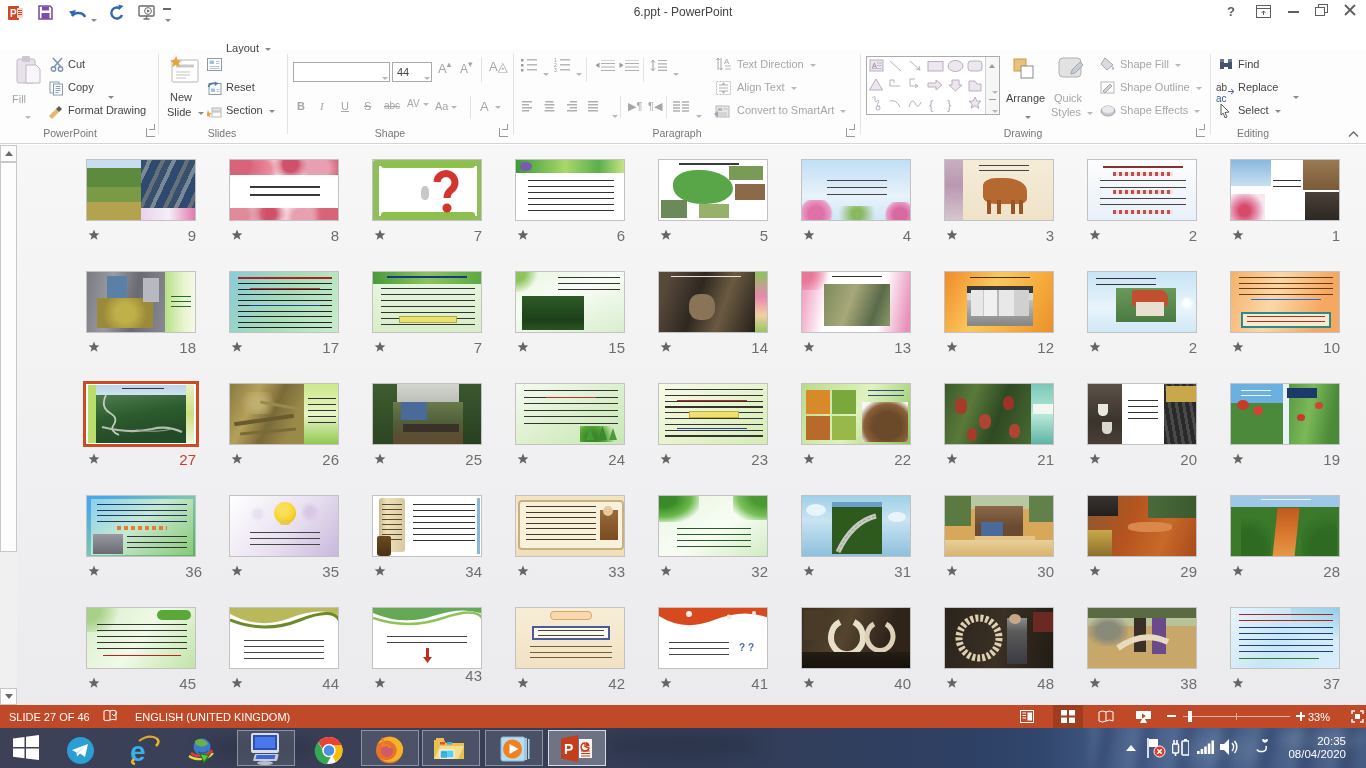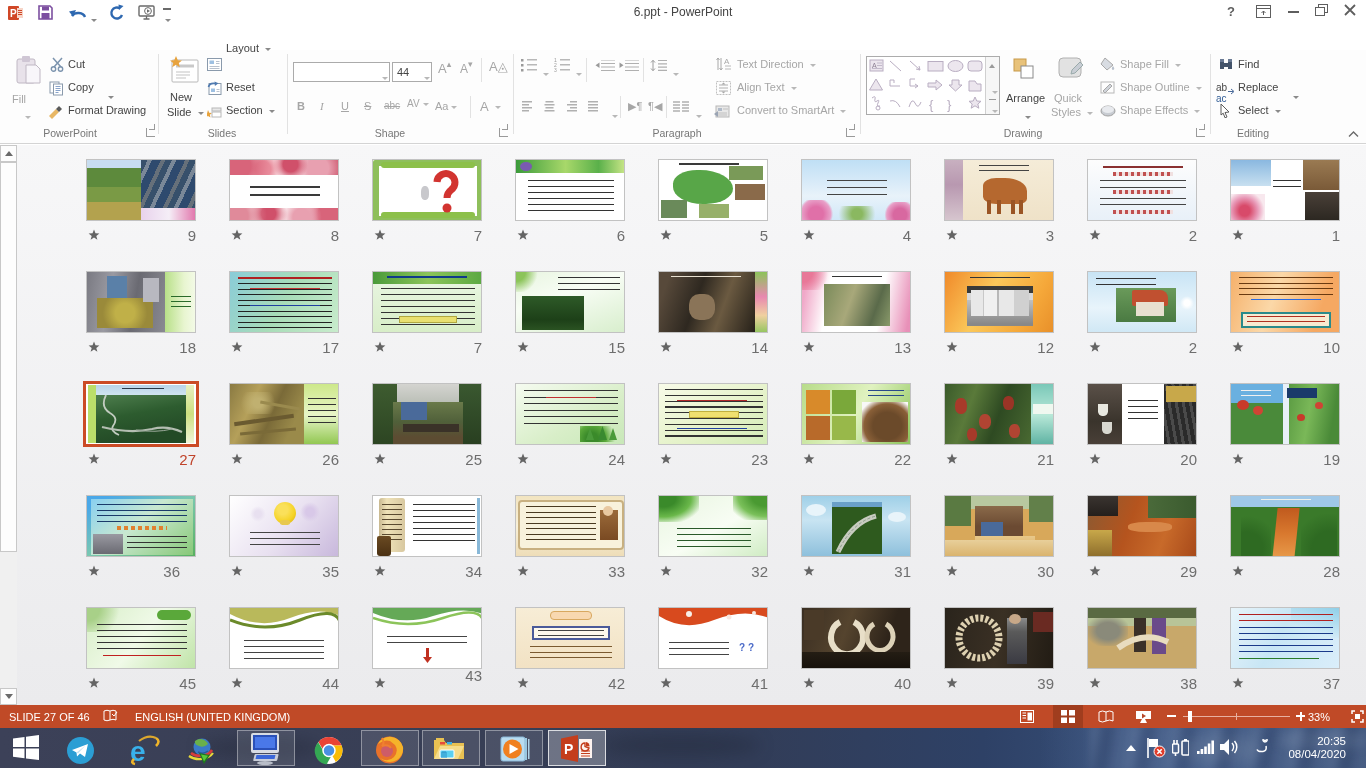--- a/index.html
+++ b/index.html
@@ -703,21 +703,21 @@
         <div class="tl" style="left:10.0px;top:8.0px;width:90.0px;height:1.2px;background:#1a3a6a"></div>
         <div class="tl" style="left:10.0px;top:13.5px;width:90.0px;height:1.2px;background:#1a3a6a"></div>
         <div class="tl" style="left:10.0px;top:19.0px;width:90.0px;height:1.2px;background:#1a3a6a"></div>
         <div class="tl" style="left:10.0px;top:24.5px;width:90.0px;height:1.2px;background:#1a3a6a"></div>
         <div class="abs" style="left:30px;top:30px;width:50px;height:4px;background:repeating-linear-gradient(90deg,#e08030 0 4px,transparent 4px 7px)"></div>
         <div class="abs" style="left:6px;top:38px;width:30px;height:20px;background:linear-gradient(#9a9aa2,#6a6a72)"></div>
         <div class="tl" style="left:40.0px;top:40.0px;width:60.0px;height:1.2px;background:#333"></div>
         <div class="tl" style="left:40.0px;top:45.5px;width:60.0px;height:1.2px;background:#333"></div>
         <div class="tl" style="left:40.0px;top:51.0px;width:60.0px;height:1.2px;background:#333"></div>
       </div>
-<div class="num" style="left:70px;top:418px;color:#6e6e6e">36</div>
+<div class="num" style="left:92px;top:418px;color:#6e6e6e">36</div>
 <svg class="abs" style="left:88px;top:420px" width="12" height="12">
         <path d="M6 0.5 L7.5 4.2 L11.4 4.4 L8.3 6.9 L9.4 10.8 L6 8.4 L2.6 10.8 L3.7 6.9 L0.6 4.4 L4.5 4.2 z" fill="#646464"></path>
       </svg>
 <div class="th" style="left:229px;top:350px;background:linear-gradient(130deg,#fff,#e8e0f0 55%,#c8b8dc)">
         <div class="abs" style="left:70px;top:6px;width:20px;height:20px;background:radial-gradient(circle,#d8c8e8 30%,transparent 70%)"></div>
         <div class="abs" style="left:20px;top:10px;width:16px;height:16px;background:radial-gradient(circle,#e8e0f0 30%,transparent 70%)"></div>
         <div class="abs" style="left:44px;top:6px;width:22px;height:22px;border-radius:50%;background:radial-gradient(circle at 40% 35%,#fae05a 25%,#f5d327 60%,#d8ae10 95%)"></div>
         <div class="abs" style="left:50px;top:24px;width:10px;height:5px;background:#e8c850;border-radius:40%"></div>
         <div class="tl" style="left:20.0px;top:36.0px;width:70.0px;height:1.2px;background:#444"></div>
         <div class="tl" style="left:20.0px;top:42.0px;width:70.0px;height:1.2px;background:#444"></div>
@@ -909,21 +909,21 @@
         <path d="M6 0.5 L7.5 4.2 L11.4 4.4 L8.3 6.9 L9.4 10.8 L6 8.4 L2.6 10.8 L3.7 6.9 L0.6 4.4 L4.5 4.2 z" fill="#646464"></path>
       </svg>
 <div class="th" style="left:944px;top:462px;background:linear-gradient(100deg,#2a241c,#3a3024 50%,#221c14)">
         <svg class="abs" width="110" height="62">
           <circle cx="34" cy="30" r="20" fill="none" stroke="#ddd0b0" stroke-width="7" stroke-dasharray="3 2"></circle>
         </svg>
         <div class="abs" style="left:62px;top:10px;width:20px;height:46px;background:linear-gradient(#8a8a8a,#5a5a5a 30%,#3a3a42)"></div>
         <div class="abs" style="left:64px;top:6px;width:12px;height:10px;background:#c8a888;border-radius:50%"></div>
         <div class="abs" style="left:88px;top:4px;width:20px;height:20px;background:#6a2a22"></div>
       </div>
-<div class="num" style="left:944px;top:530px;color:#6e6e6e">39</div>
+<div class="num" style="left:944px;top:530px;color:#6e6e6e">48</div>
 <svg class="abs" style="left:946px;top:532px" width="12" height="12">
         <path d="M6 0.5 L7.5 4.2 L11.4 4.4 L8.3 6.9 L9.4 10.8 L6 8.4 L2.6 10.8 L3.7 6.9 L0.6 4.4 L4.5 4.2 z" fill="#646464"></path>
       </svg>
 <div class="th" style="left:1087px;top:462px;background:linear-gradient(#b8c498 0 30%,#c8a86a 30% 100%)">
         <div class="abs" style="left:0;top:8px;width:40px;height:30px;background:radial-gradient(ellipse,#8a8a7a 40%,transparent 80%)"></div>
         <div class="abs" style="left:46px;top:10px;width:12px;height:34px;background:#3a3028"></div>
         <div class="abs" style="left:64px;top:8px;width:14px;height:38px;background:#6a4a8a"></div>
         <svg class="abs" width="110" height="62">
           <path d="M30 40 q25 -18 50 -6" fill="none" stroke="#e8dcc0" stroke-width="6"></path>
         </svg>

